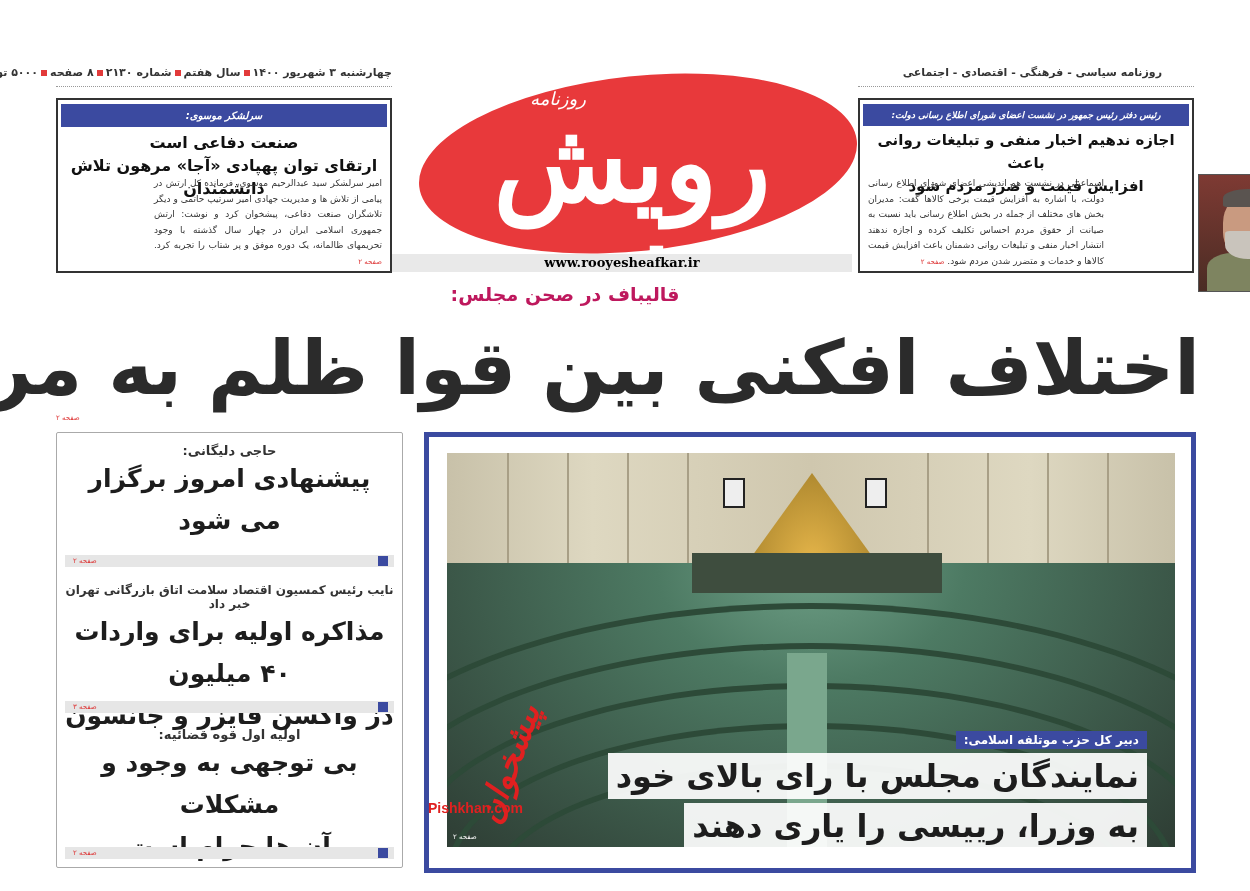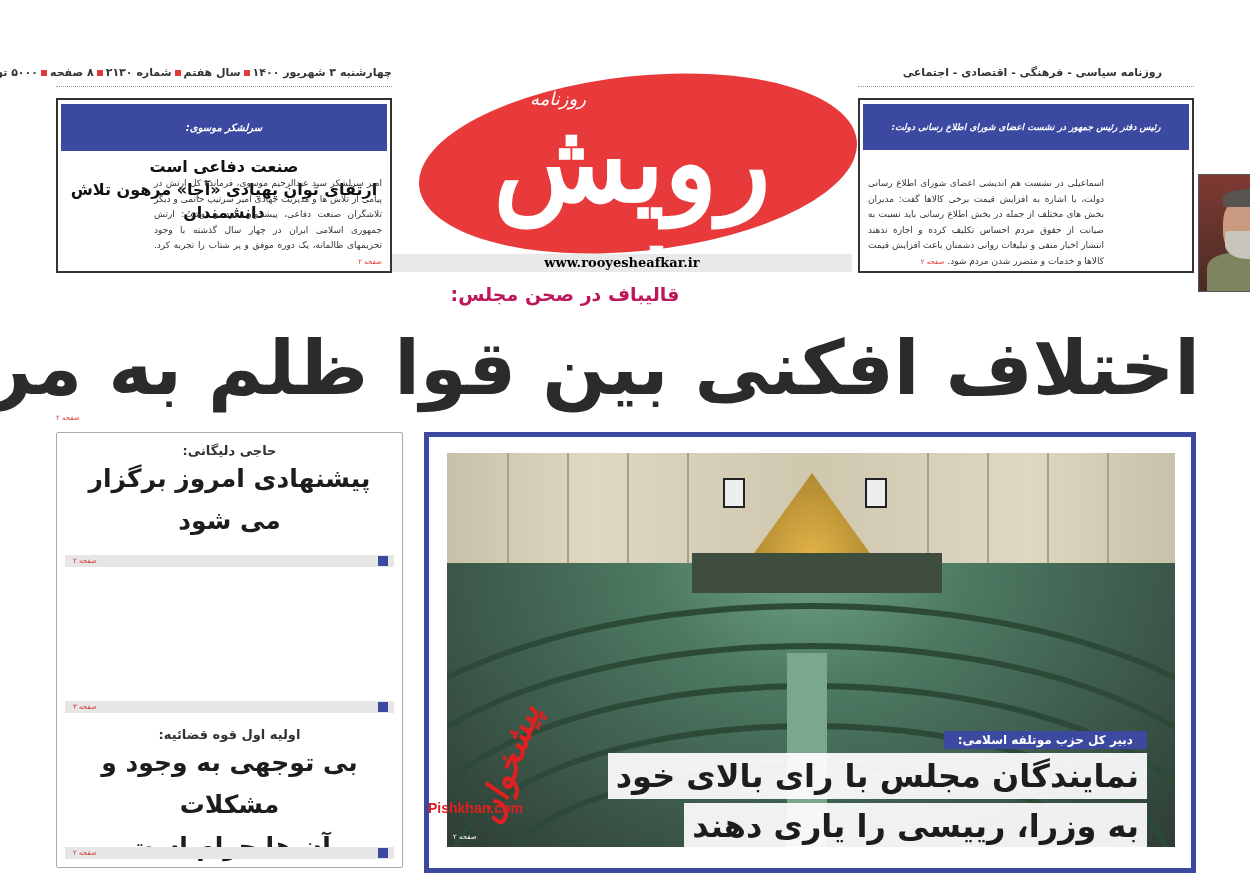--- a/index.html
+++ b/index.html
@@ -9,21 +9,21 @@
   .abs { position: absolute; }
 
   
   .meta-left { left: 56px; top: 66px; width: 336px; font-size: 11px; font-weight: bold; color: #333; text-align: right; white-space: nowrap; }
   .meta-left .sq { display: inline-block; width: 6px; height: 6px; background: #e23a3a; margin: 0 3px; vertical-align: middle; }
   .meta-right { left: 826px; top: 66px; width: 336px; font-size: 11px; font-weight: bold; color: #333; text-align: right; white-space: nowrap; }
   .dotline { height: 0; border-top: 1px dotted #999; }
 
   
   .side-box { border: 2px solid #333; background: #fff; }
-  .box-kicker { background: #3b4aa0; color: #fff; font-size: 10px; font-weight: bold; text-align: center; padding: 18px 4px; font-style: italic; }
+  .box-kicker { background: #3b4aa0; color: #fff; font-size: 10px; font-weight: bold; text-align: center; padding: 6px 4px; font-style: italic; }
   .box-title { font-weight: bold; font-size: 16px; line-height: 23px; text-align: center; color: #111; }
   .box-text { font-size: 9px; line-height: 15.5px; color: #333; text-align: justify; }
   .page-ref { color: #d33; font-size: 7px; }
 
   .photo { background: linear-gradient(#8a7a6a, #4a3a30); border: 1px solid #555; overflow: hidden; position: relative; }
   .photo .head { position: absolute; border-radius: 45% 45% 40% 40%; background: #c99a80; }
   .photo .hair { position: absolute; border-radius: 50% 50% 10% 10%; }
   .photo .beard { position: absolute; border-radius: 10% 10% 50% 50%; }
   .photo .body { position: absolute; border-radius: 30% 30% 0 0; }
 
@@ -53,21 +53,21 @@
   .main-photo { position: absolute; left: 18px; top: 16px; width: 728px; height: 394px; overflow: hidden; background: #6d7a6a; }
   .wall { position: absolute; left: 0; top: 0; right: 0; height: 110px; background: linear-gradient(90deg, #c8c1a9 0%, #ded8c1 20%, #cfc7ae 50%, #ded8c1 80%, #c8c1a9 100%); }
   .wall-stripe { position: absolute; top: 0; width: 2px; height: 110px; background: #a89f86; }
   .dome { position: absolute; left: 300px; top: 20px; width: 130px; height: 90px; background: radial-gradient(ellipse at 50% 100%, #e5b54a, #b08a30 70%); clip-path: polygon(50% 0, 100% 100%, 0 100%); }
   .portrait { position: absolute; top: 25px; width: 22px; height: 30px; background: #eee; border: 2px solid #222; }
   .podium { position: absolute; left: 245px; top: 100px; width: 250px; height: 40px; background: #3e4d3e; }
   .floor { position: absolute; left: 0; right: 0; top: 110px; bottom: 0; background: radial-gradient(ellipse at 50% 0%, #6fa087 0%, #4d7a63 30%, #2e3d34 100%); }
   .seatrow { position: absolute; border-radius: 50%; border: 6px solid #2d4a38; border-bottom-color: transparent; }
   .aisle { position: absolute; left: 340px; top: 200px; width: 40px; height: 194px; background: #7aa78d; }
 
-  .photo-kicker { position: absolute; right: 28px; top: 278px; background: #3b4aa0; color: #fff; font-size: 12px; font-weight: bold; padding: 2px 14px; }
+  .photo-kicker { position: absolute; right: 28px; top: 278px; background: #3b4aa0; color: #fff; font-size: 12px; font-weight: bold; padding: 2px 8px; }
   .photo-title1 { position: absolute; right: 28px; top: 300px; background: rgba(255,255,255,0.92); font-size: 32px; font-weight: bold; color: #1d1d1d; padding: 0 8px; line-height: 46px; letter-spacing: -1px; }
   .photo-title2 { position: absolute; right: 28px; top: 350px; background: rgba(255,255,255,0.92); font-size: 32px; font-weight: bold; color: #1d1d1d; padding: 0 8px; line-height: 46px; letter-spacing: -1px; }
   .photo-ref { position: absolute; left: 6px; bottom: 6px; font-size: 7px; color: #fff; }
 
   .watermark { position: absolute; left: 428px; top: 720px; width: 120px; height: 100px; direction: ltr; }
   .watermark .wm-script { position: absolute; left: 12px; top: 0; color: #e02020; font-size: 34px; font-weight: bold; font-style: italic; transform: rotate(-70deg); transform-origin: left top; }
   .watermark .wm-text { position: absolute; left: 0; top: 80px; color: #e02020; font-size: 14px; font-weight: bold; font-family: "Liberation Sans", sans-serif; }
 </style>
 </head>
 <body>
@@ -100,20 +100,24 @@
 </div>
 <div class="abs photo" style="left:46px; top:174px; width:98px; height:118px; background:linear-gradient(#7e3a33, #4a2c24);">
   <div class="body" style="left:8px; top:78px; width:82px; height:50px; background:#7e8460;"></div>
   <div class="head" style="left:24px; top:20px; width:50px; height:62px;"></div>
   <div class="hair" style="left:24px; top:14px; width:50px; height:18px; background:#5a5450;"></div>
   <div class="beard" style="left:26px; top:56px; width:46px; height:28px; background:#c9c4bc;"></div>
 </div>
 
 <div class="abs side-box" style="left:858px; top:98px; width:336px; height:175px;">
   <div class="box-kicker" style="margin:4px 3px 0 3px; font-size:9px;">رئیس دفتر رئیس جمهور در نشست اعضای شورای اطلاع رسانی دولت:</div>
+  <div class="box-title" style="margin-top:3px; font-size:15px;">
+    <div>اجازه ندهیم اخبار منفی و تبلیغات روانی باعث</div>
+    <div>افزایش قیمت و ضرر مردم شود</div>
+  </div>
   <div class="box-text" style="position:absolute; left:8px; top:76px; width:236px;">
     <span>اسماعیلی در نشست هم اندیشی اعضای شورای اطلاع رسانی دولت، با اشاره به افزایش قیمت برخی کالاها گفت: مدیران بخش های مختلف از جمله در بخش اطلاع رسانی باید نسبت به صیانت از حقوق مردم احساس تکلیف کرده و اجازه ندهند انتشار اخبار منفی و تبلیغات روانی دشمنان باعث افزایش قیمت کالاها و خدمات و متضرر شدن مردم شود.</span>
     <span class="page-ref">صفحه ۲</span>
   </div>
 </div>
 
 <div class="abs kicker-main">قالیباف در صحن مجلس:</div>
 <div class="abs headline">اختلاف افکنی بین قوا ظلم به مردم است</div>
 <div class="abs headline-ref">صفحه ۲</div>
 
@@ -123,20 +127,27 @@
     <div class="story-kicker">حاجی دلیگانی:</div>
     <div class="story-title">
       <div>پیشنهادی امروز برگزار می شود</div>
     </div>
   </div>
   <div class="ref-bar" style="top:122px;">
     <span class="sq"></span>
     <span class="txt">صفحه ۲</span>
   </div>
 
+  <div class="story" style="top:150px;">
+    <div class="story-kicker" style="font-size:12px;">نایب رئیس کمسیون اقتصاد سلامت اتاق بازرگانی تهران خبر داد</div>
+    <div class="story-title">
+      <div>مذاکره اولیه برای واردات ۴۰ میلیون</div>
+      <div>دز واکسن فایزر و جانسون</div>
+    </div>
+  </div>
   <div class="ref-bar" style="top:268px;">
     <span class="sq"></span>
     <span class="txt">صفحه ۳</span>
   </div>
 
   <div class="story" style="top:294px;">
     <div class="story-kicker">اولیه اول قوه قضائیه:</div>
     <div class="story-title">
       <div>بی توجهی به وجود و مشکلات</div>
       <div>آن ها حرام است</div>

